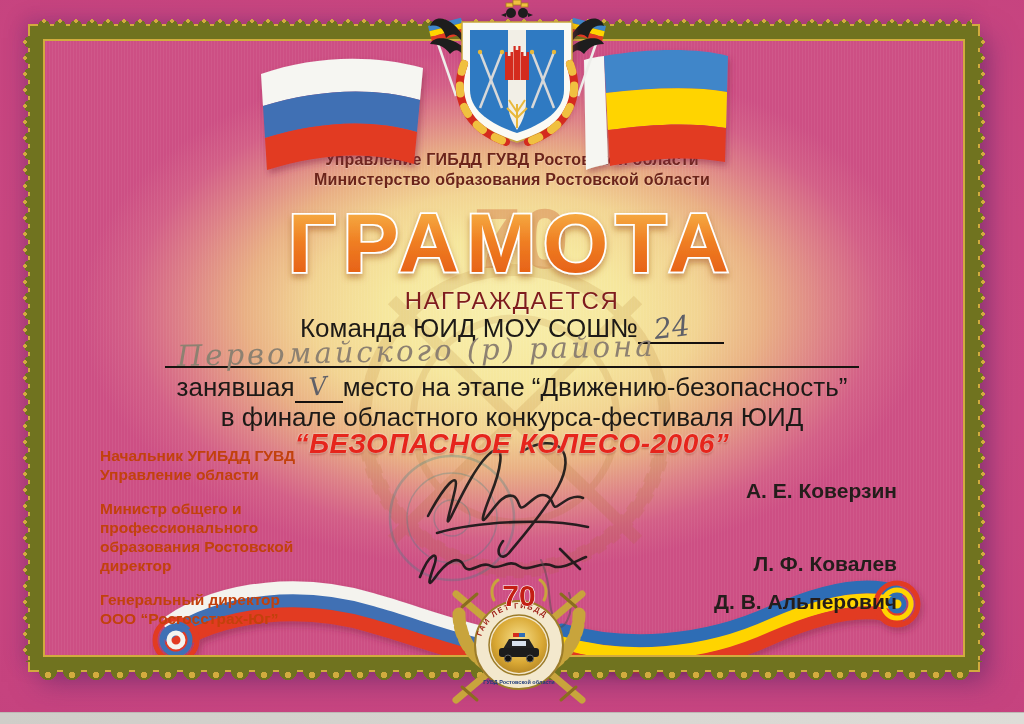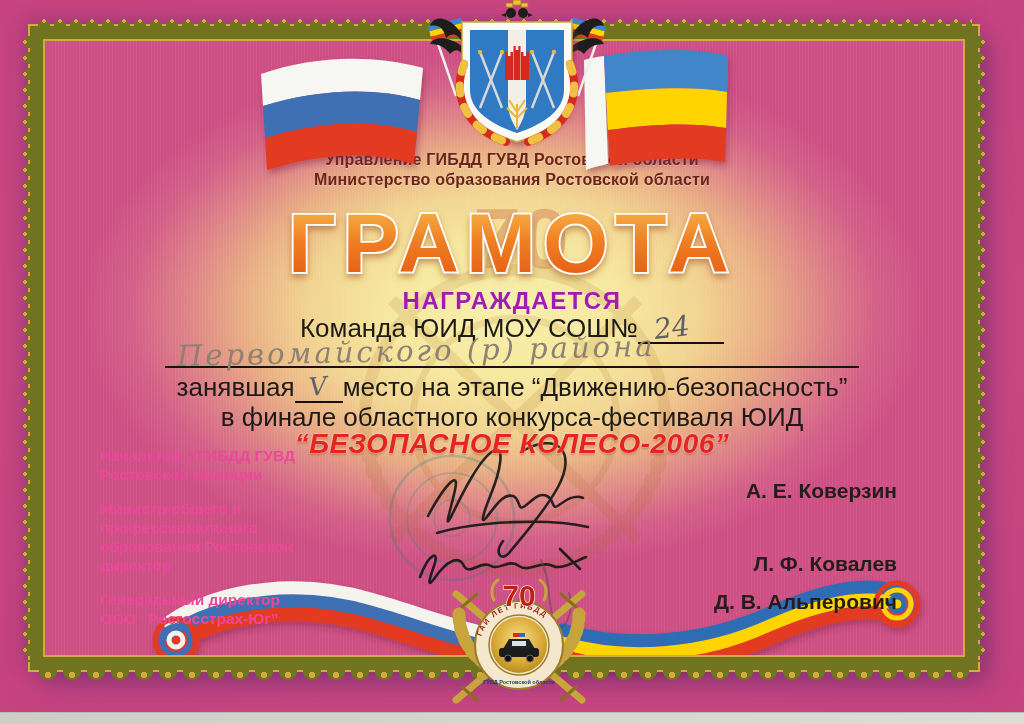--- a/index.html
+++ b/index.html
@@ -36,37 +36,37 @@
     background-image:radial-gradient(circle 2px at 5px 8px,#d2ab3e 99%,rgba(0,0,0,0)),
                      radial-gradient(circle 6px at 0px 8px,#70731f 99%,rgba(0,0,0,0));
     background-size:12px 16px;}
   .scan-strip{left:0;bottom:0;width:1024px;height:11px;z-index:7;
     background:linear-gradient(90deg,#cfcdc8,#dedcd7);border-top:1px solid #bdbab4;}
   svg.layer{position:absolute;left:0;top:0;pointer-events:none;}
   
   .txt{z-index:5;left:0;width:1024px;text-align:center;}
   .org-line{font-size:16px;font-weight:bold;color:#6b241a;letter-spacing:.2px;
             text-shadow:0 1px 1px rgba(255,255,255,.35);}
-  .awarded{font-size:24px;font-weight:bold;color:#a21caf;letter-spacing:1.5px;
+  .awarded{font-size:24px;font-weight:normal;color:#7f1d1d;letter-spacing:1.5px;
            text-shadow:0 1px 1px rgba(255,255,255,.5);}
   .black-line{font-size:26px;color:#1d1a17;}
   .row-flex{display:flex;justify-content:center;align-items:flex-end;}
   .blank{position:relative;border-bottom:2.5px solid #14100e;}
   .hw{font-family:"DejaVu Serif",serif;font-style:italic;color:#5f6068;}
   .hw-24{position:absolute;left:16px;bottom:-2px;font-size:28px;transform:rotate(-7deg);}
   .hw-v{position:absolute;left:14px;bottom:0;font-size:25px;transform:rotate(-5deg);}
   .hand-row{left:165px;width:694px;top:334px;height:32px;z-index:5;border-bottom:2.5px solid #171310;
             text-align:left;}
   .hand-text{font-family:"DejaVu Serif",serif;font-style:italic;font-size:29px;color:#8d8171;
              letter-spacing:3px;transform:rotate(-1.2deg);display:inline-block;padding-left:12px;}
   .contest{font-size:28px;font-weight:bold;font-style:italic;color:#e6251c;letter-spacing:.5px;
            text-shadow:0 0 2px rgba(255,255,255,.9),0 2px 2px rgba(120,20,10,.3);}
   .left-block{left:100px;top:446px;width:330px;z-index:5;text-align:left;}
   .left-block .grp{margin-bottom:15px;}
-  .left-block .ln{font-size:15.5px;font-weight:bold;color:#ec4899;line-height:19px;}
+  .left-block .ln{font-size:15.5px;font-weight:bold;color:#c2410c;line-height:19px;}
   .sig-name{z-index:5;width:260px;text-align:right;font-size:21px;font-weight:bold;color:#241d1b;}
 </style>
 </head>
 <body>
 
 <div class="abs interior"></div>
 
 <svg class="layer" width="1024" height="724" style="z-index:2">
   <g opacity="0.14" stroke="#a8681e" fill="none">
     <circle cx="515" cy="420" r="150" stroke-width="12"></circle>
@@ -156,21 +156,21 @@
     <span class="hw hw-v">V</span>
   </span>
   <span class="black-line">место на этапе “Движению-безопасность”</span>
 </div>
 <div class="abs txt black-line" style="top:402px">в финале областного конкурса-фестиваля ЮИД</div>
 <div class="abs txt contest" style="top:428px">“БЕЗОПАСНОЕ КОЛЕСО-2006”</div>
 
 <div class="abs left-block">
   <div class="grp">
     <div class="ln">Начальник УГИБДД ГУВД</div>
-    <div class="ln">Ростовской милиции</div>
+    <div class="ln">Управление области</div>
   </div>
   <div class="grp">
     <div class="ln">Министр общего и</div>
     <div class="ln">профессионального</div>
     <div class="ln">образования Ростовской</div>
     <div class="ln">директор</div>
   </div>
   <div class="grp">
     <div class="ln">Генеральный директор</div>
     <div class="ln">ООО “Росгосстрах-Юг”</div>

